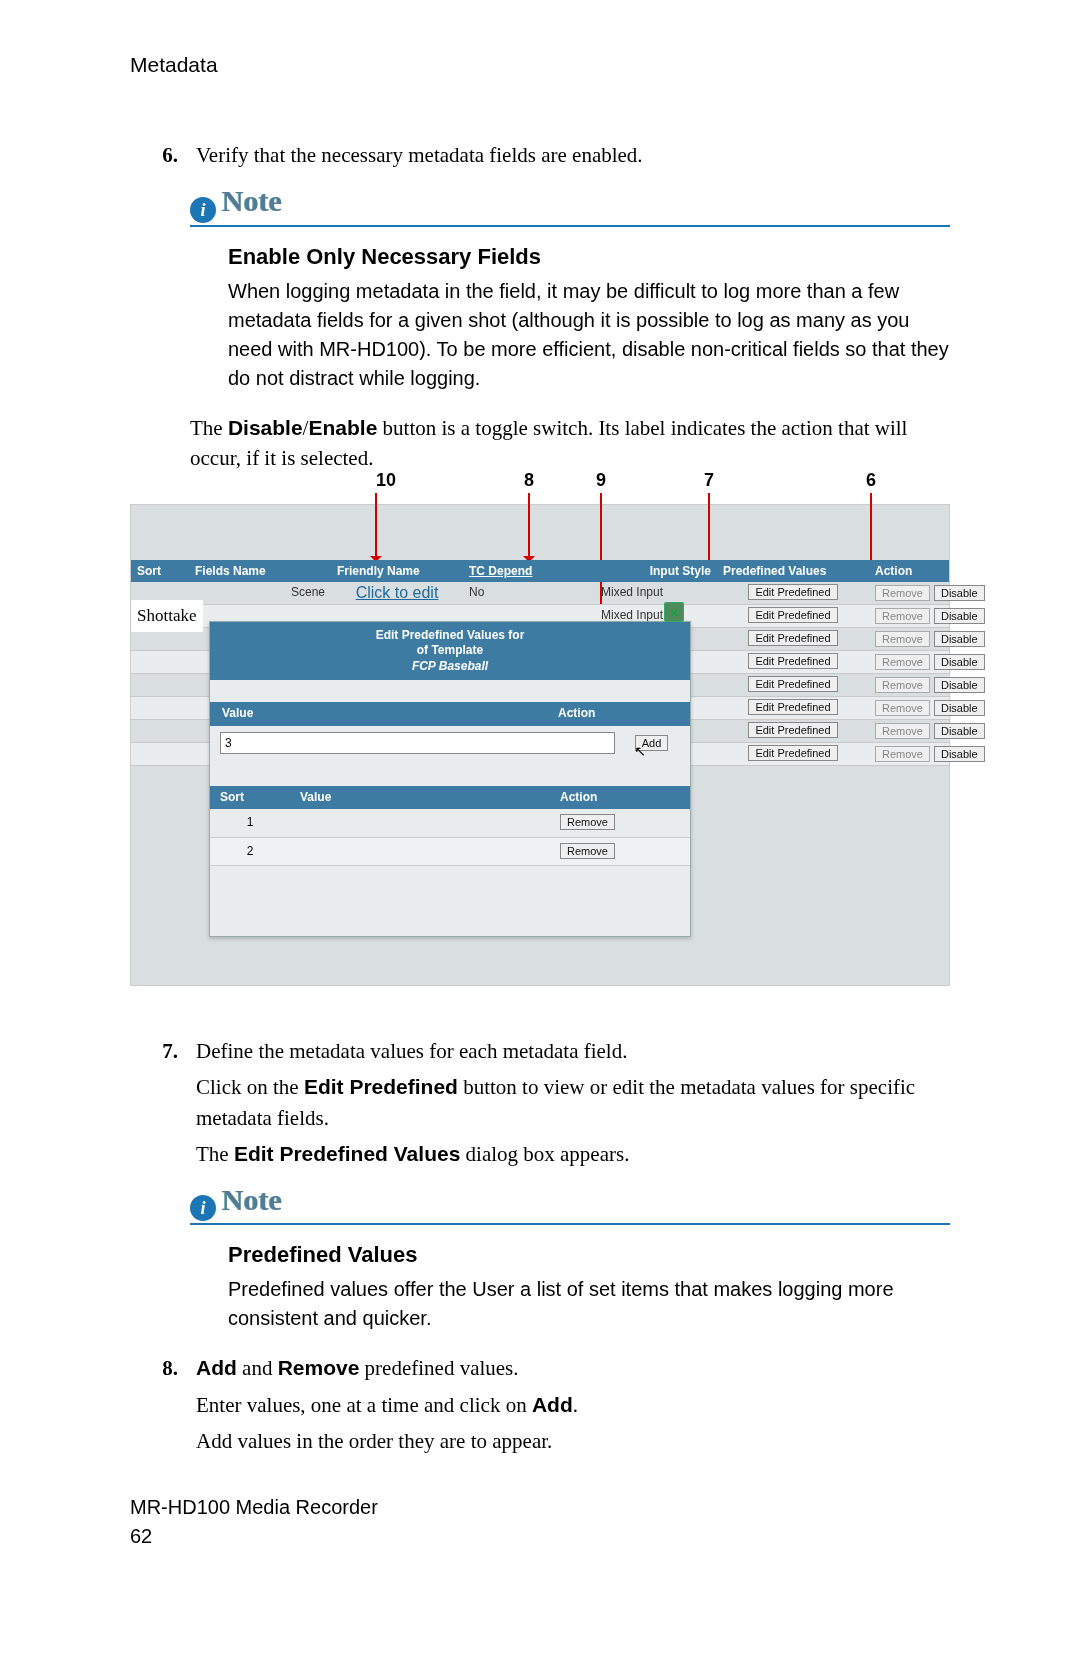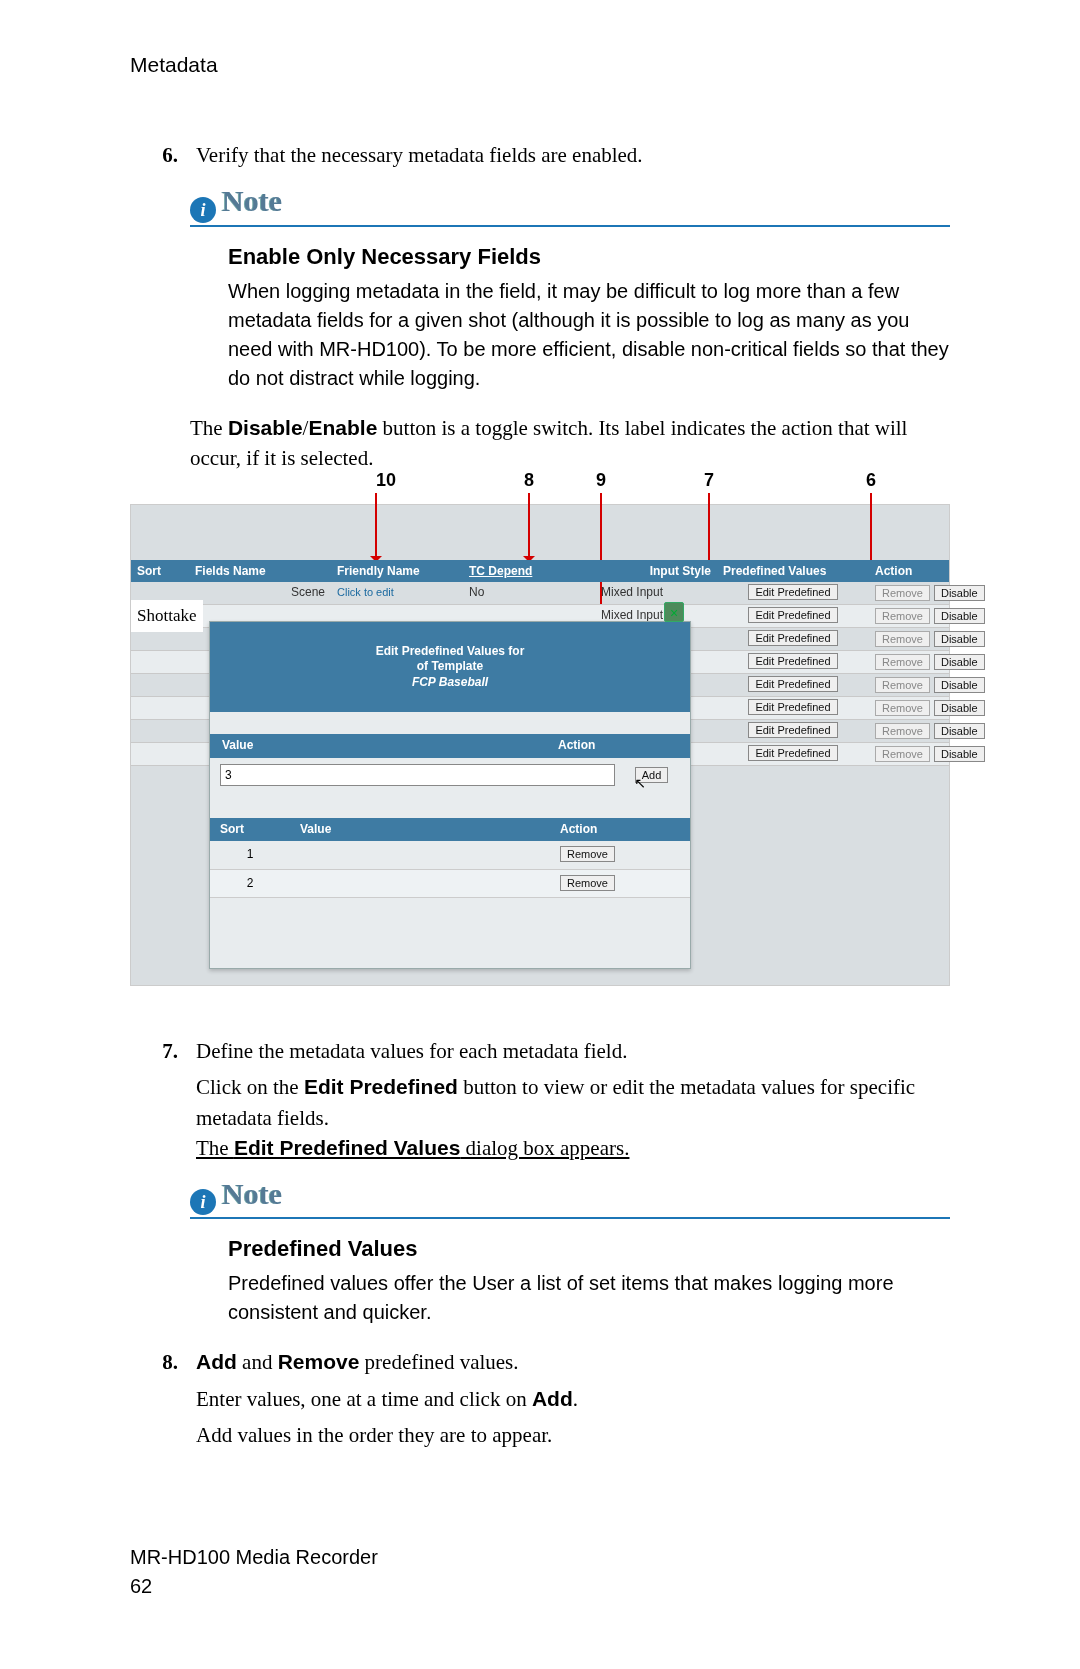--- a/index.html
+++ b/index.html
@@ -150,21 +150,21 @@
   display: flex;
   height: 22px;
   border-bottom: 1px solid #c9c9c9;
   align-items: center;
   color: #333;
 }
 .grow.alt { background: #e9edef; }
 .gcell { padding: 0 6px; }
 .c-sort  { width:46px; flex:0 0 46px; color:#666; }
 .c-field { width:130px; flex:0 0 130px;text-align:right; }
-.c-friend{ width:120px; flex:0 0 120px; color:#1C6AA0; font-size:11px;}
+.c-friend{ width:120px; flex:0 0 120px; color:#1C6AA0; text-decoration: underline; font-size:16px;text-align:center;}
 .c-tc    { width:120px; flex:0 0 120px; }
 .c-input { width:110px; flex:0 0 110px;}
 .c-pred  { width:140px; flex:0 0 140px; text-align:center;}
 .c-act   { flex:1; display:flex; gap:4px; padding-right:4px;}
 .btn {
   background: #efefef;
   border: 1px solid #888;
   font-size: 11px;
   padding: 1px 6px;
   color: #111;
@@ -199,21 +199,21 @@
   font-size: 14px;
   text-align: center;
   border-radius: 2px;
   border: 1px solid #3a6;
 }
 .popup-title {
   background: #3E7BA3;
   color: #fff;
   text-align: center;
   font-weight: bold;
-  padding: 22px;
+  padding: 6px;
   line-height: 1.3;
 }
 .popup-title .sub { font-style: italic; display: block; }
 .popup-row {
   display: flex;
   background: #3E7BA3;
   color: #fff;
   font-weight: bold;
   margin-top: 22px;
 }
@@ -250,21 +250,21 @@
 .vrow.alt { background: #eef2f4; }
 .vrow .vc1 { width:60px; padding:5px 10px; text-align:center;}
 .vrow .vc2 { flex:1; padding:5px 10px;}
 .vrow .vc3 { width:120px; padding:3px 10px;}
 .cursor {
   position: absolute;
   font-size: 14px;
   pointer-events: none;
 }
 .footer {
-  margin-top: 92px;
+  margin-top: 36px;
   font-size: 20px;
 }
 </style>
 </head>
 <body>
 
 <div class="page">
   <div class="header">Metadata</div>
 
   <div class="step-row">
@@ -450,21 +450,21 @@
     </div>
   </div>
 
   <div class="step-row" style="margin-top:8px;">
     <div class="step-num">7.</div>
     <div class="step-body">
       <div>Define the metadata values for each metadata field.</div>
       <div style="margin-top:6px;">
         <span>Click on the </span><span class="sans-bold">Edit Predefined</span><span> button to view or edit the metadata values for specific metadata fields.</span>
       </div>
-      <div style="text-decoration:underline;">
+      <div style="margin-top:6px;">
         <span>The </span><span class="sans-bold">Edit Predefined Values</span><span> dialog box appears.</span>
       </div>
     </div>
   </div>
 
   <div class="note-block">
     <div class="note-hdr">
       <span class="note-icon">i</span>
       <span class="note-word">Note</span>
     </div>

